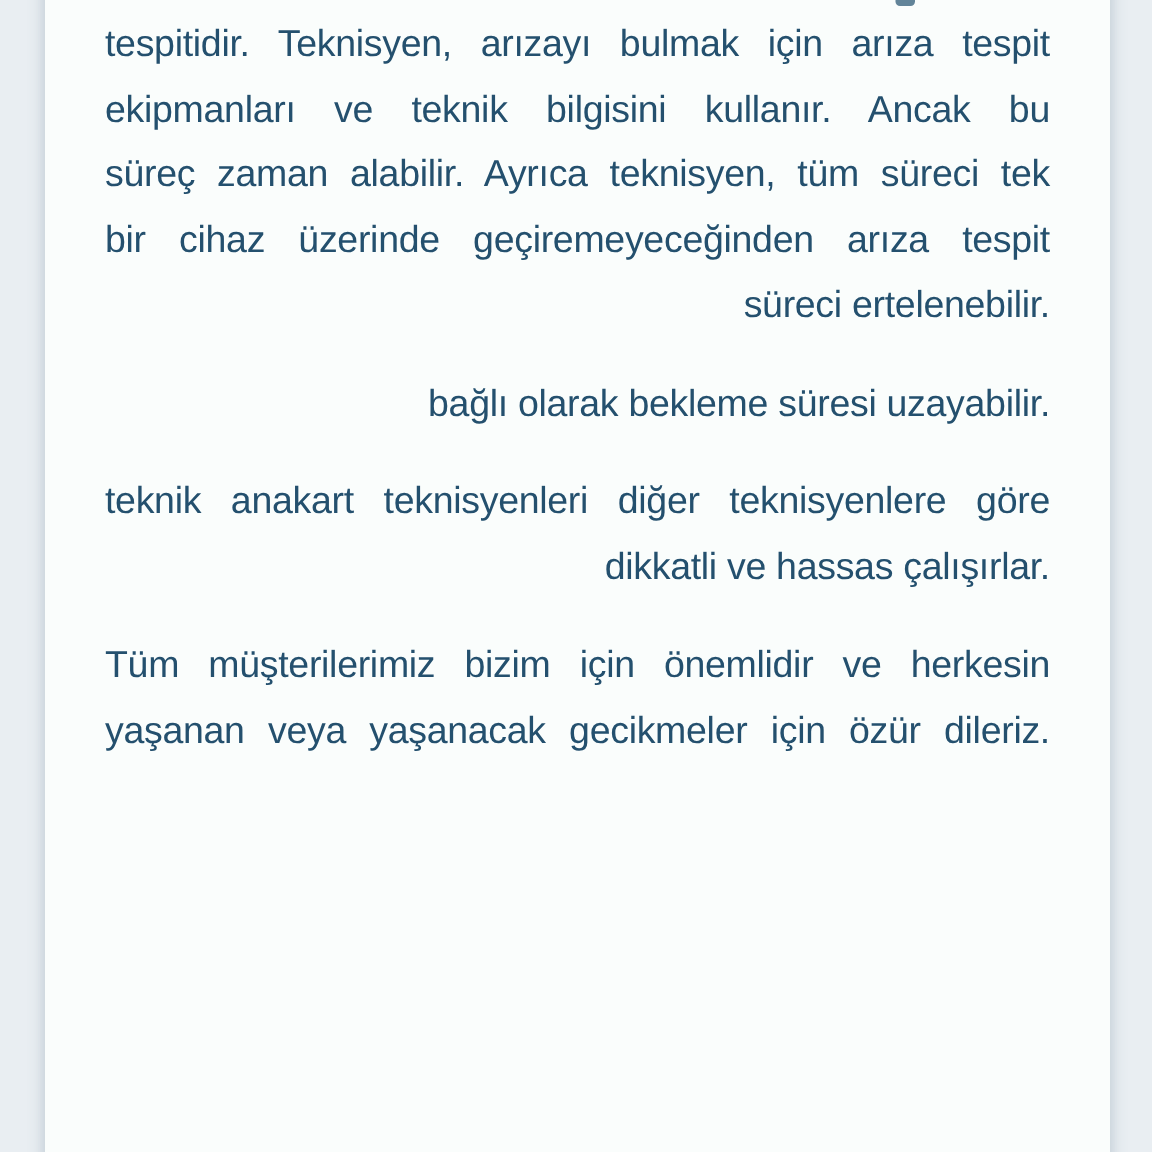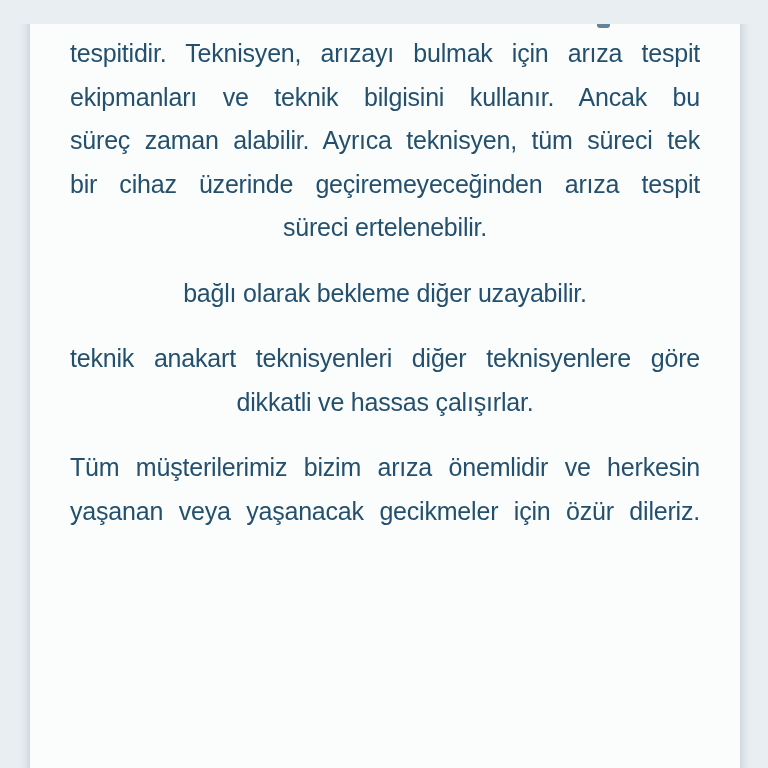--- a/index.html
+++ b/index.html
@@ -11,21 +11,20 @@
     height: 768px;
     overflow: hidden;
     position: relative;
     background: #e9eef2;
     font-family: "Liberation Sans", "DejaVu Sans", sans-serif;
   }
   .viewport {
     position: absolute;
     inset: 0;
     overflow: hidden;
-    margin-top: 24px;
   }
   .card {
     position: absolute;
     left: 30px;
     top: -26px;
     width: 710px;
     height: 824px;
     background: #fafdfc;
     box-shadow: 0 0 10px rgba(100, 125, 145, 0.38);
   }
@@ -33,21 +32,21 @@
     padding: 34px 40px 0 40px;
     color: #24506e;
     font-size: 25px;
     line-height: 43.5px;
     letter-spacing: -0.2px;
   }
   .para {
     margin: 0 0 22px 0;
   }
   .line {
-    text-align: center;
+    text-align: right;
     white-space: nowrap;
     overflow: visible;
   }
   .line.j {
     white-space: normal;
     text-align: justify;
     text-align-last: justify;
   }
   .cutoff-fragment {
     position: absolute;
@@ -67,26 +66,26 @@
   <div class="card">
     <div class="content">
         <div class="para">
           <div class="line j">tespitidir. Teknisyen, arızayı bulmak için arıza tespit</div>
           <div class="line j">ekipmanları ve teknik bilgisini kullanır. Ancak bu</div>
           <div class="line j">süreç zaman alabilir. Ayrıca teknisyen, tüm süreci tek</div>
           <div class="line j">bir cihaz üzerinde geçiremeyeceğinden arıza tespit</div>
           <div class="line">süreci ertelenebilir.</div>
         </div>
         <div class="para">
-          <div class="line">bağlı olarak bekleme diğer uzayabilir.</div>
+          <div class="line">bağlı olarak bekleme süresi uzayabilir.</div>
         </div>
         <div class="para">
           <div class="line j">teknik anakart teknisyenleri diğer teknisyenlere göre</div>
           <div class="line">dikkatli ve hassas çalışırlar.</div>
         </div>
         <div class="para">
-          <div class="line j">Tüm müşterilerimiz bizim arıza önemlidir ve herkesin</div>
+          <div class="line j">Tüm müşterilerimiz bizim için önemlidir ve herkesin</div>
           <div class="line j">yaşanan veya yaşanacak gecikmeler için özür dileriz.</div>
         </div>
       </div>
   </div>
   <div class="cutoff-fragment"></div>
 </div>
 
 </body></html>

